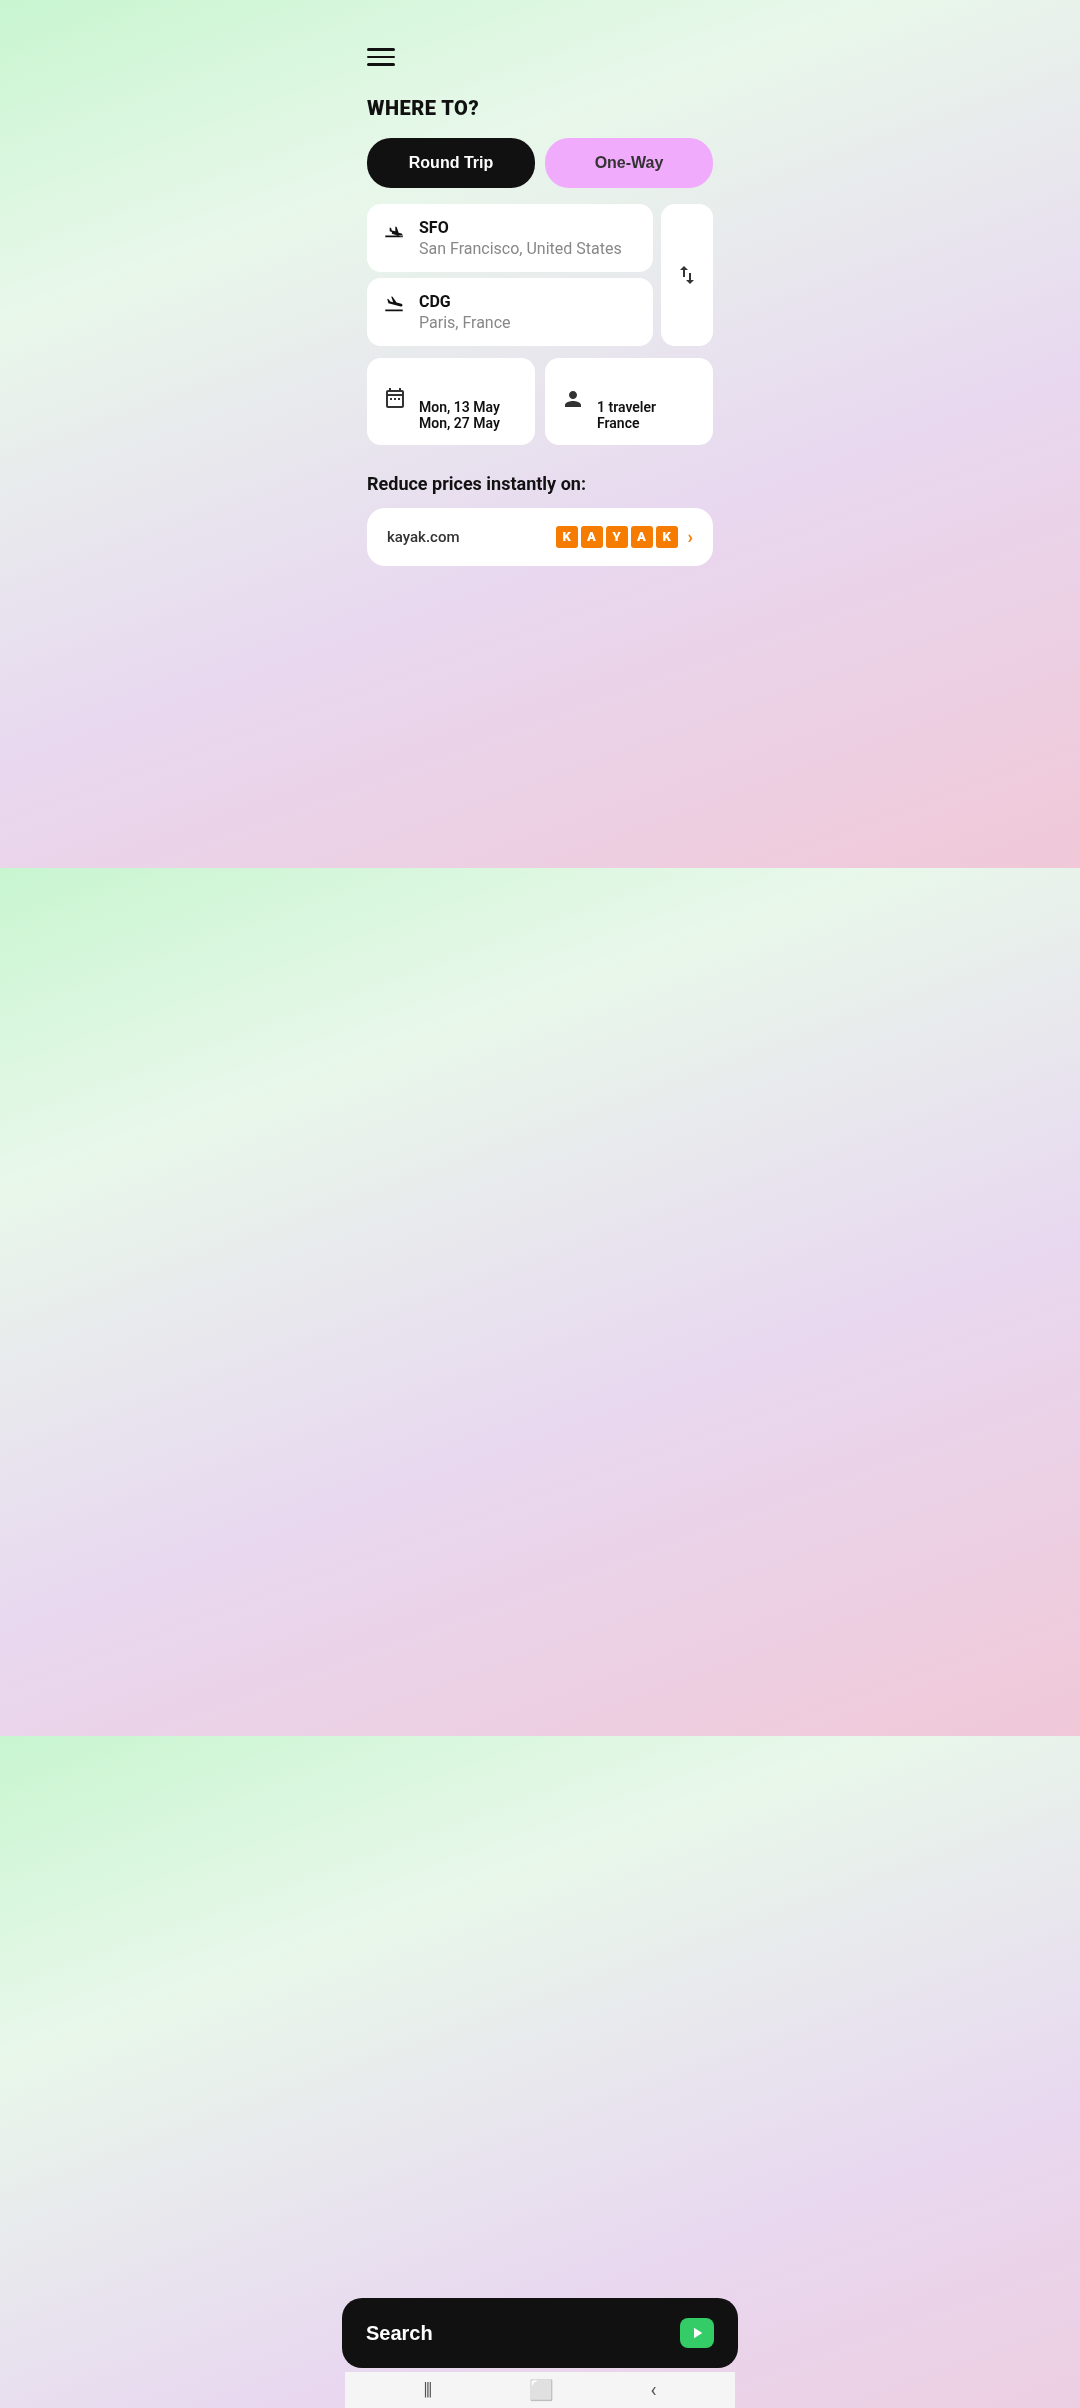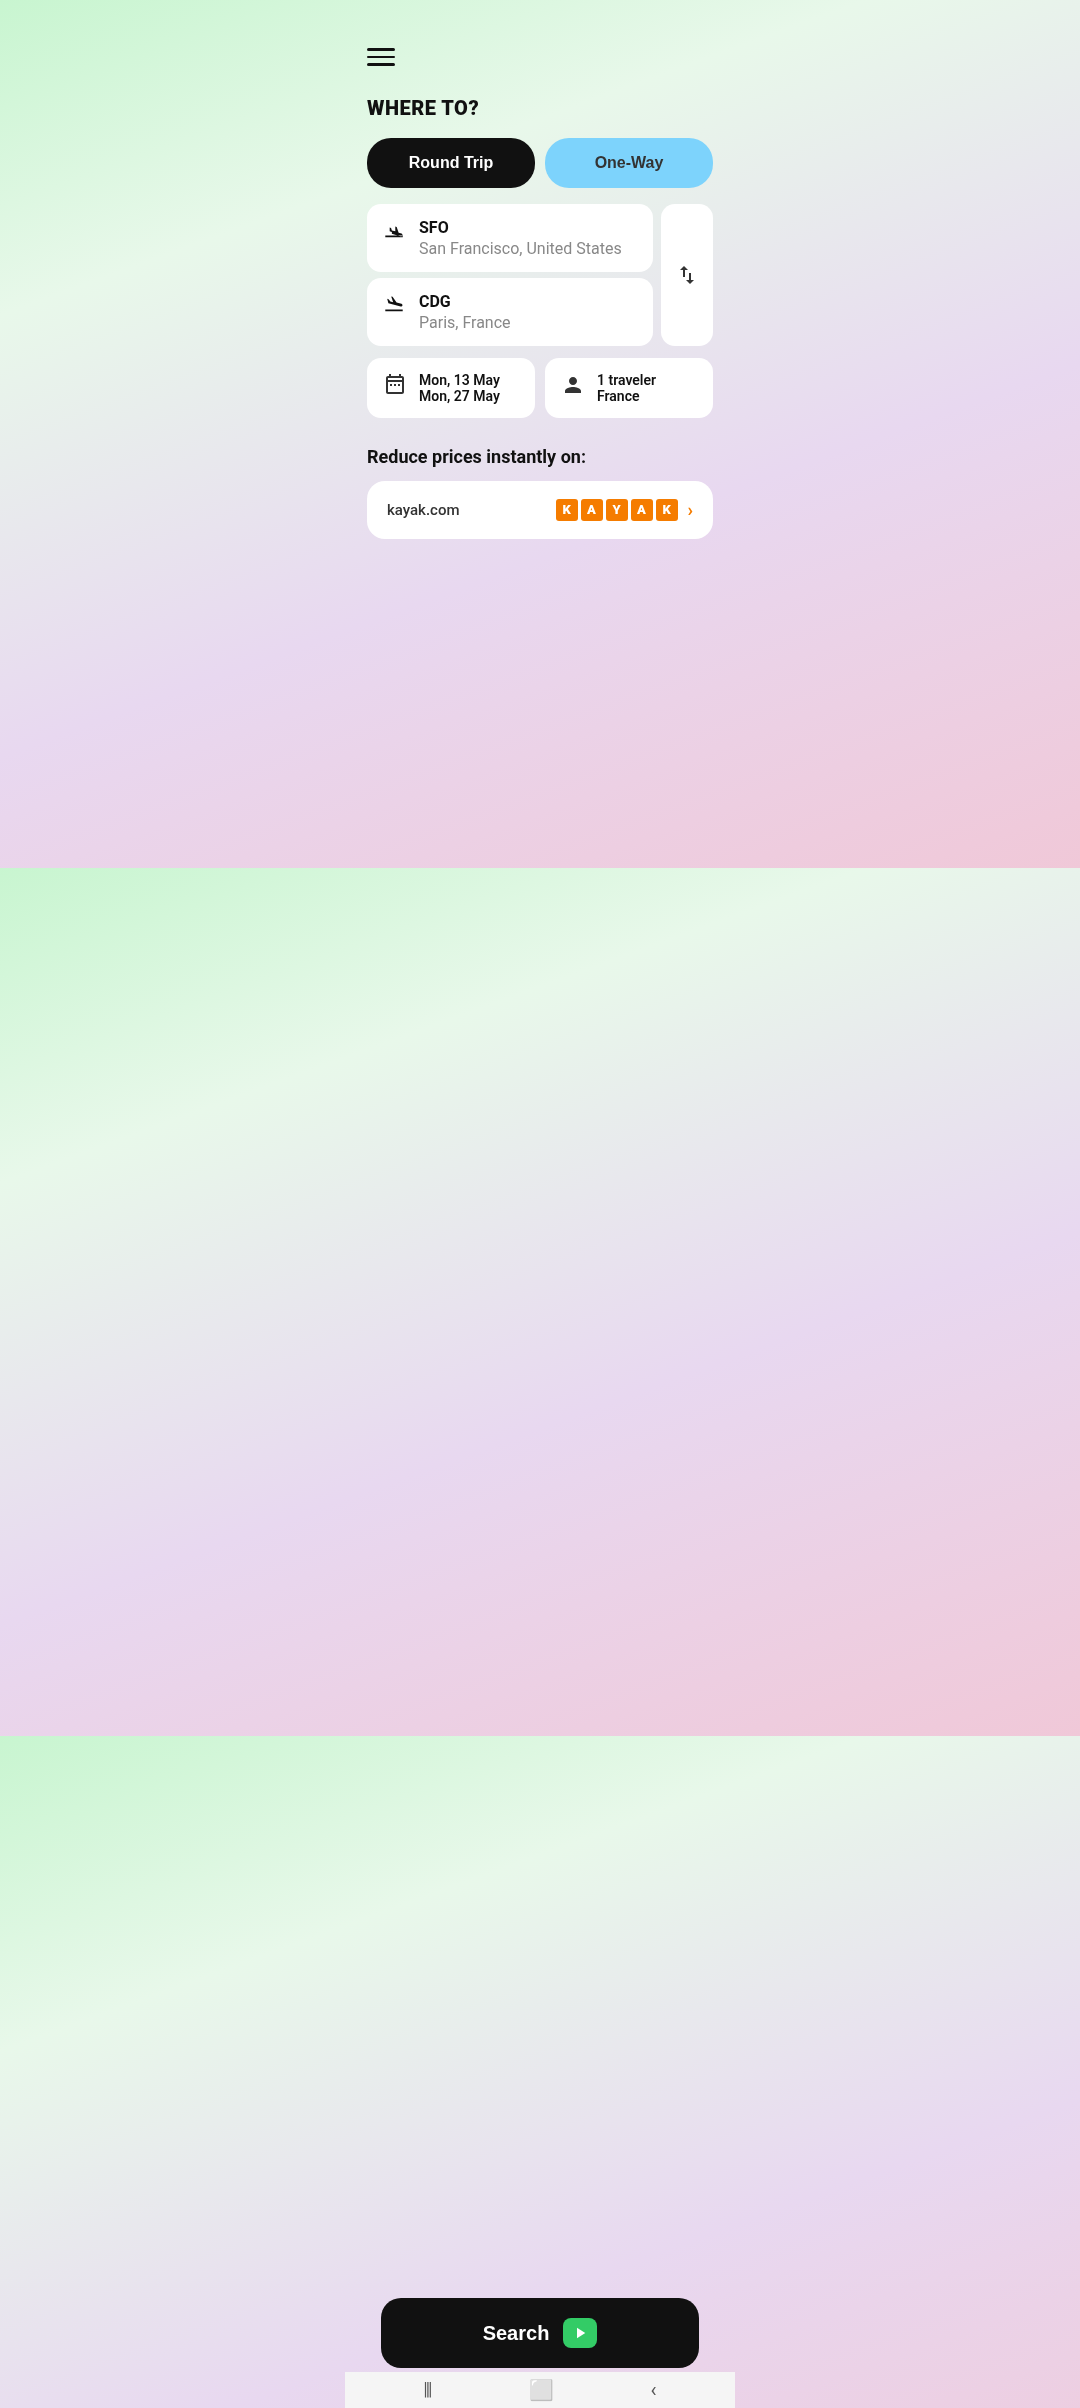--- a/index.html
+++ b/index.html
@@ -61,21 +61,21 @@
       font-size: 16px;
       font-weight: 600;
       cursor: pointer;
       text-align: center;
     }
     .trip-btn.active {
       background: #111;
       color: #fff;
     }
     .trip-btn.inactive {
-      background: #7dd3fc;
+      background: #f0abfc;
       color: #333;
     }
 
     
     .airport-wrapper {
       display: flex;
       gap: 8px;
       margin-bottom: 12px;
     }
     .airport-fields {
@@ -142,20 +142,21 @@
     }
     .info-icon {
       font-size: 22px;
       color: #333;
     }
     .info-text-block {}
     .info-line1 {
       font-size: 14px;
       font-weight: 600;
       color: #111;
+      margin-top: 27px;
     }
     .info-line2 {
       font-size: 14px;
       font-weight: 600;
       color: #111;
     }
 
     
     .reduce-title {
       font-size: 18px;
@@ -205,27 +206,27 @@
       color: #f57c00;
       font-weight: 700;
     }
 
     
     .search-bar {
       position: fixed;
       bottom: 40px;
       left: 50%;
       transform: translateX(-50%);
-      width: 318px;
+      width: 396px;
       background: #111;
       border-radius: 20px;
       padding: 20px 24px;
       display: flex;
       align-items: center;
-      justify-content: center;
+      justify-content: space-between;
       gap: 14px;
       cursor: pointer;
       border: none;
     }
     .search-label {
       color: #fff;
       font-size: 20px;
       font-weight: 700;
     }
     .search-icon-box {

